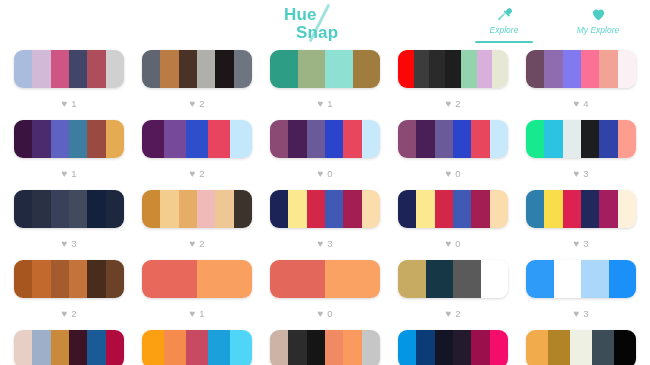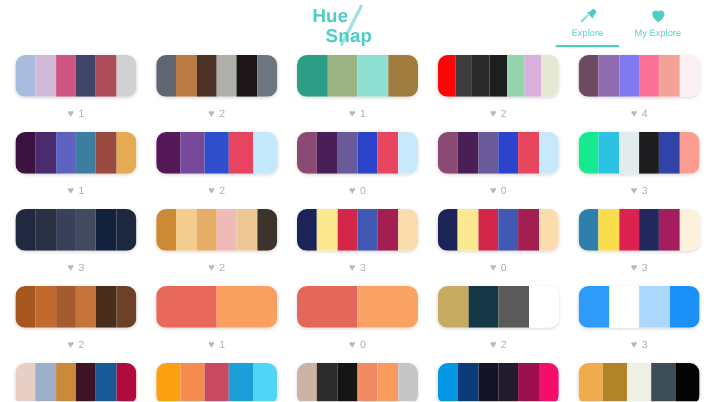--- a/index.html
+++ b/index.html
@@ -49,20 +49,22 @@
     transform: rotate(27deg);
     transform-origin: center;
     border-radius: 2px;
   }
 
   .nav {
     position: absolute;
     right: 20px;
     top: 6px;
     display: flex;
+    gap: 30px;
+    font-style: italic;
   }
   .nav-item {
     width: 64px;
     display: flex;
     flex-direction: column;
     align-items: center;
     cursor: pointer;
   }
   .nav-icon {
     height: 16px;

